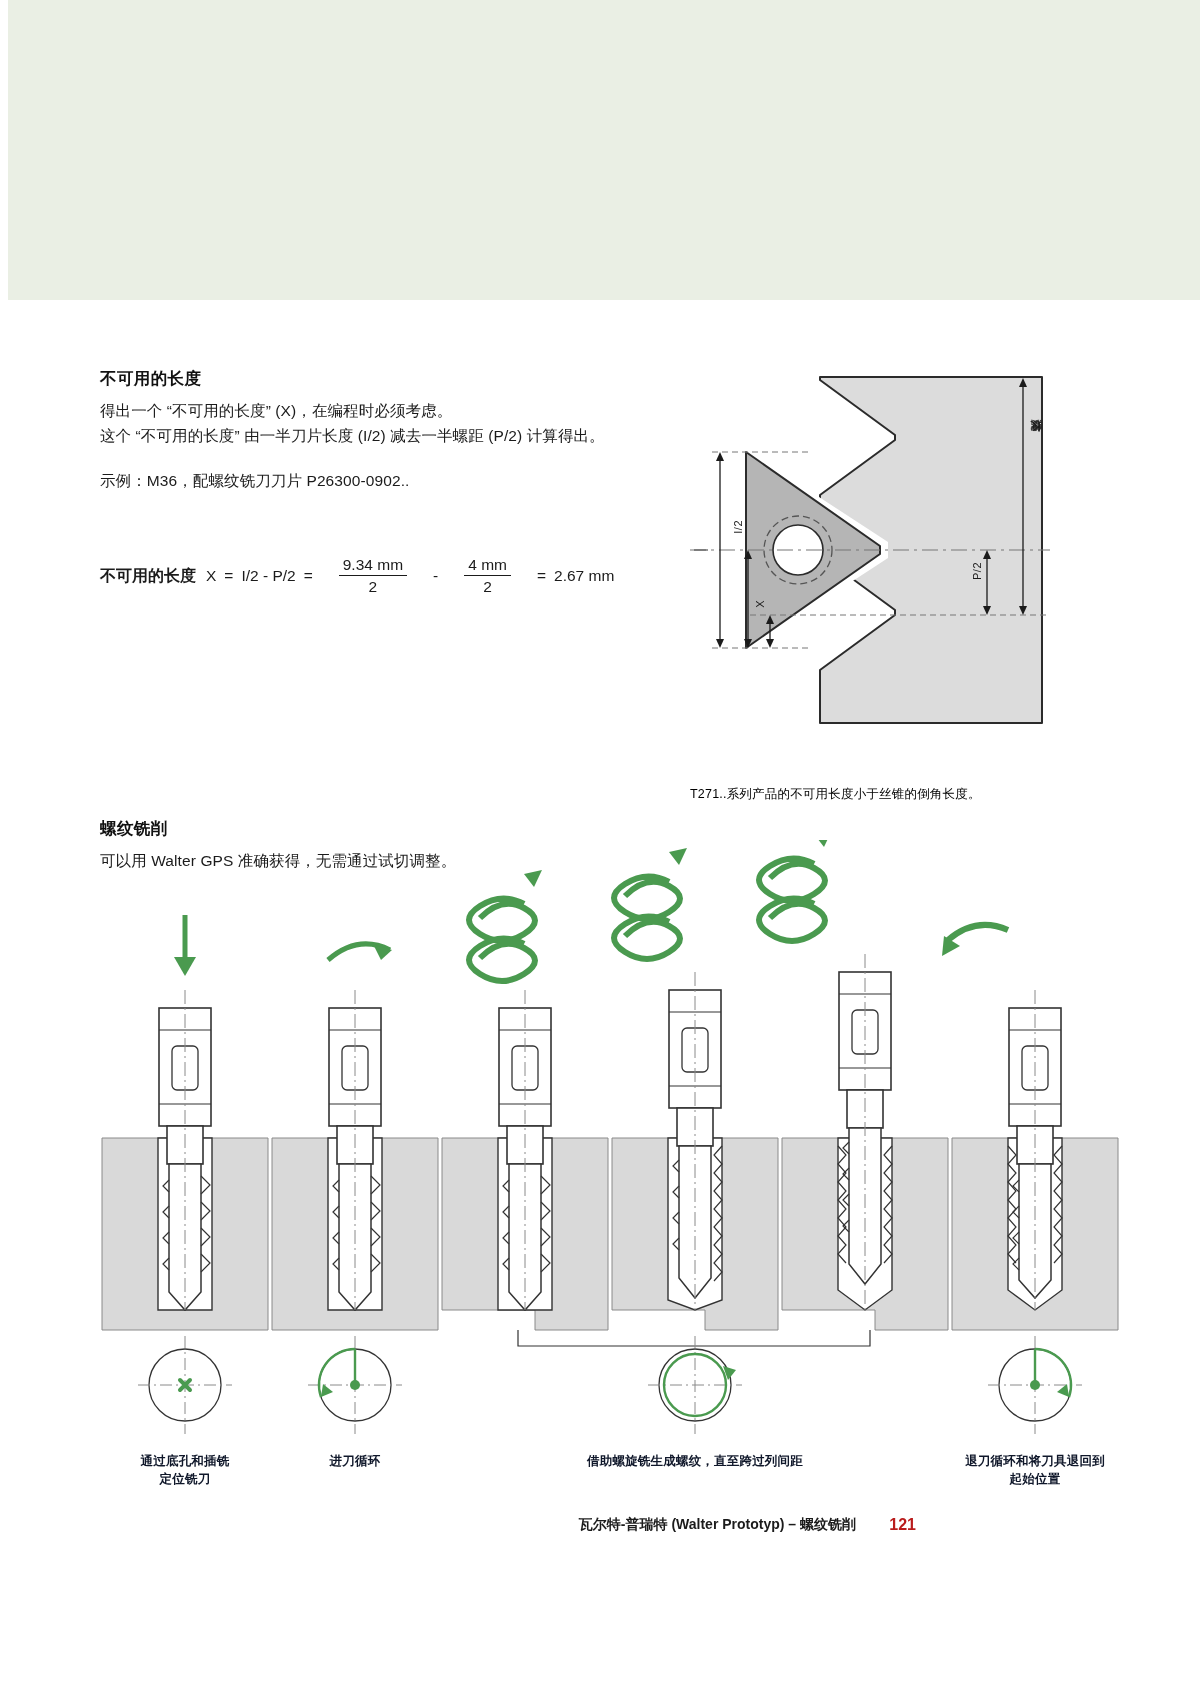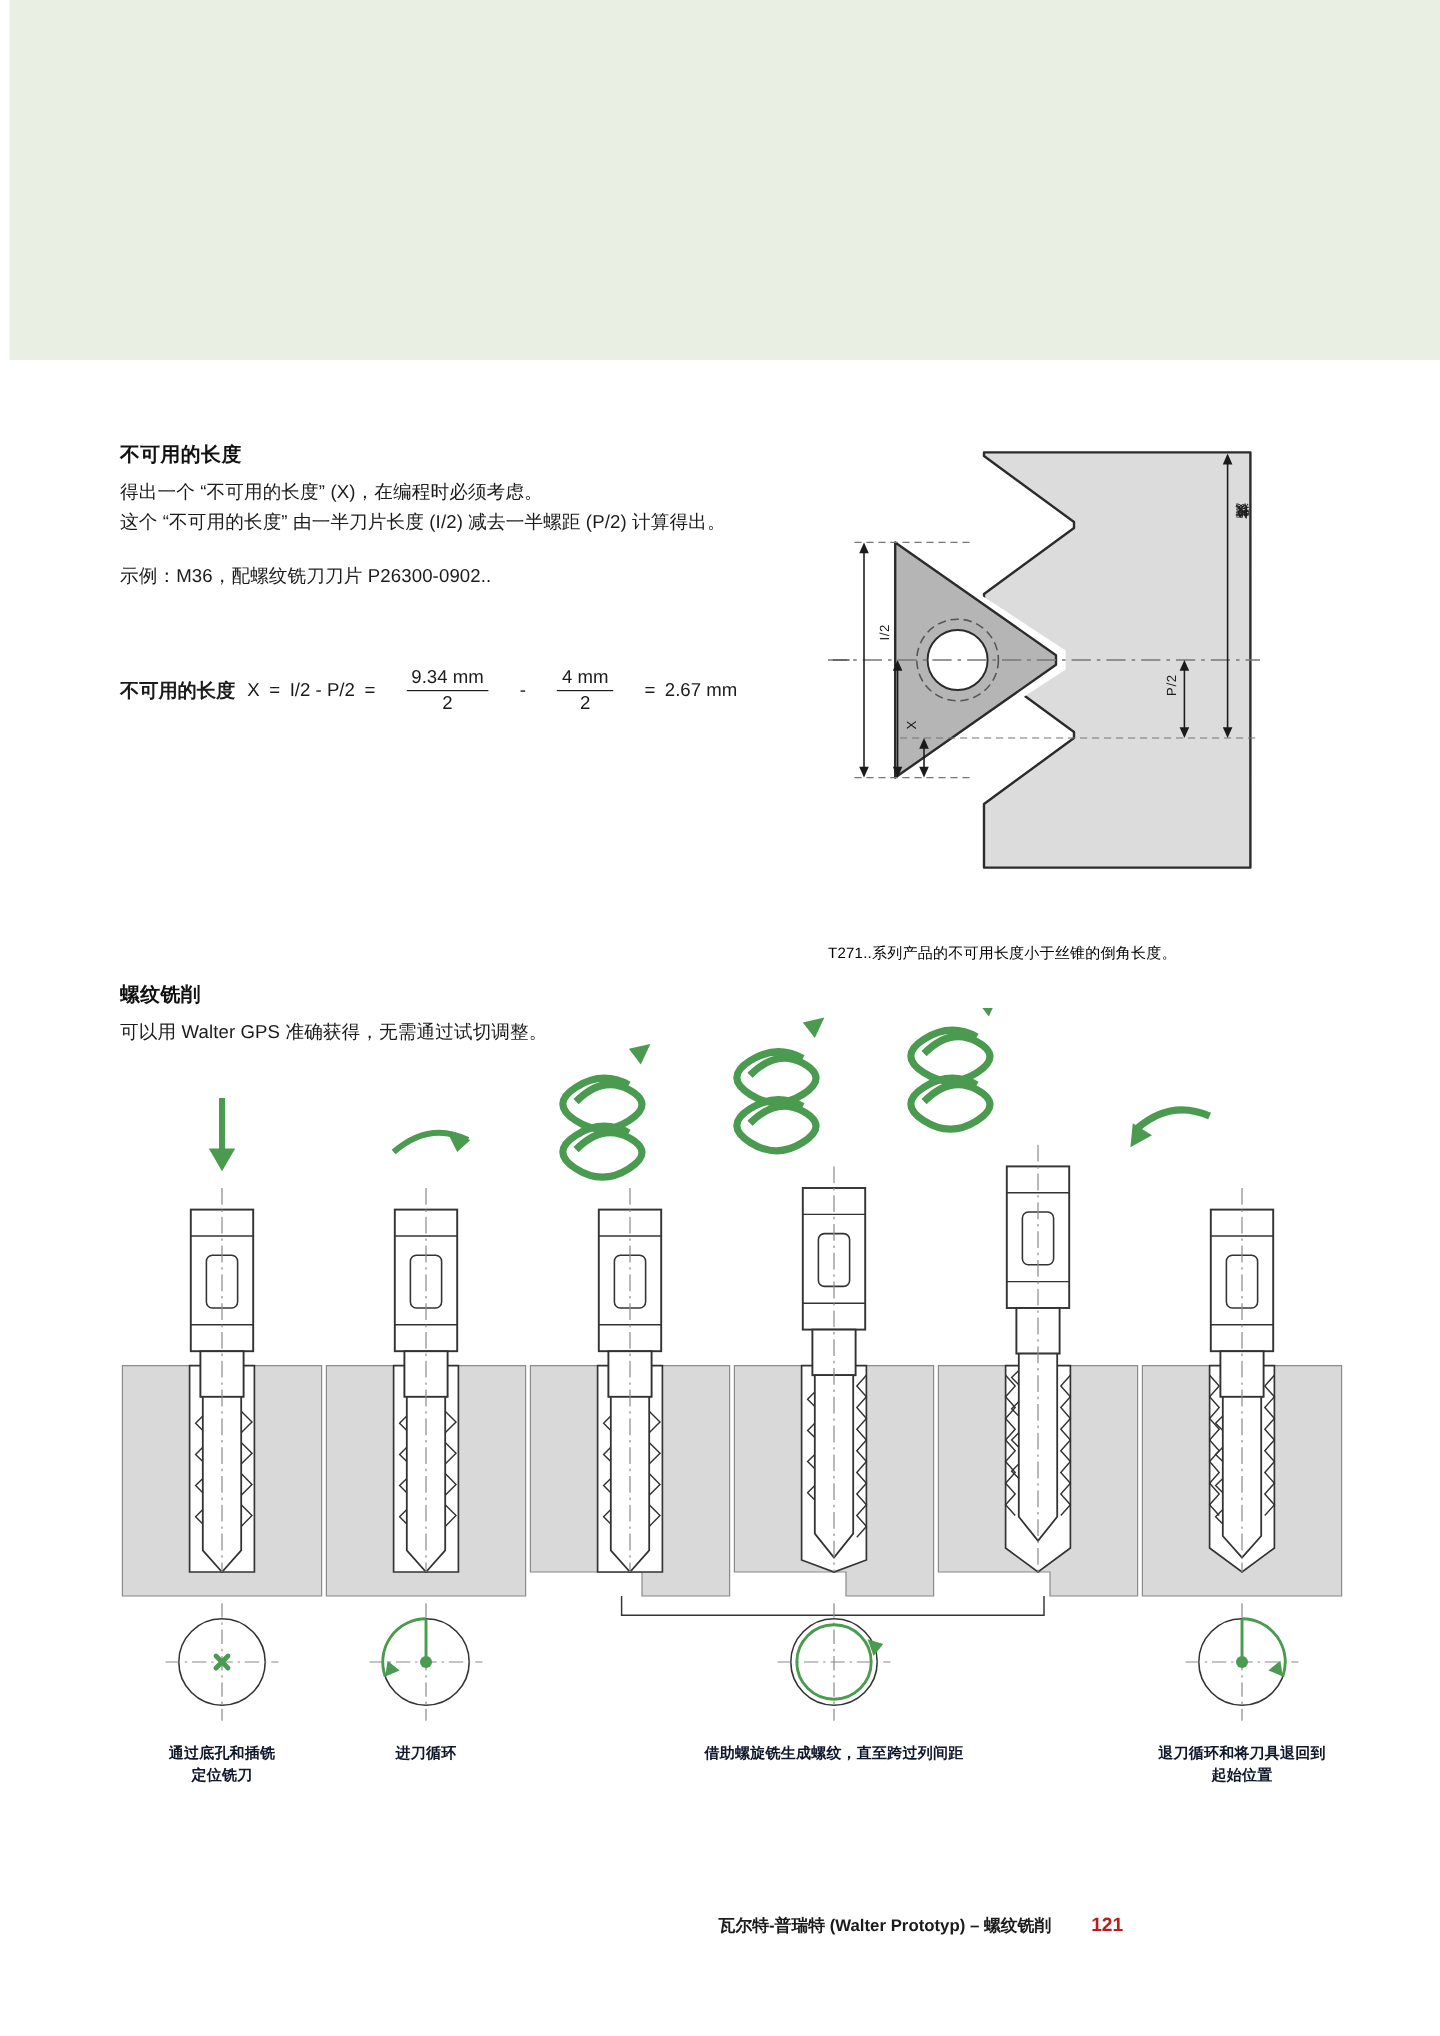--- a/index.html
+++ b/index.html
@@ -61,21 +61,21 @@
   
   .fig-strategy{position:absolute;left:80px;top:840px;width:1040px;height:700px;}
 
   .step-caption{
     position:absolute;text-align:center;font-size:12.5px;line-height:18px;
     color:#0f172a;font-weight:bold;letter-spacing:.2px;
   }
 
   
   .footer{
-    position:absolute;left:0;top:1596px;width:1016px;height:30px;margin-left:20px;
+    position:absolute;left:0;top:1516px;width:1016px;height:30px;
   }
   .footer-text{
     position:absolute;right:160px;top:0;font-size:14px;font-weight:bold;color:#1b1b1b;
     white-space:nowrap;
   }
   .footer-page{
     position:absolute;right:100px;top:0;font-size:16px;font-weight:bold;color:#b91c1c;
   }
 
   .vlabel{

